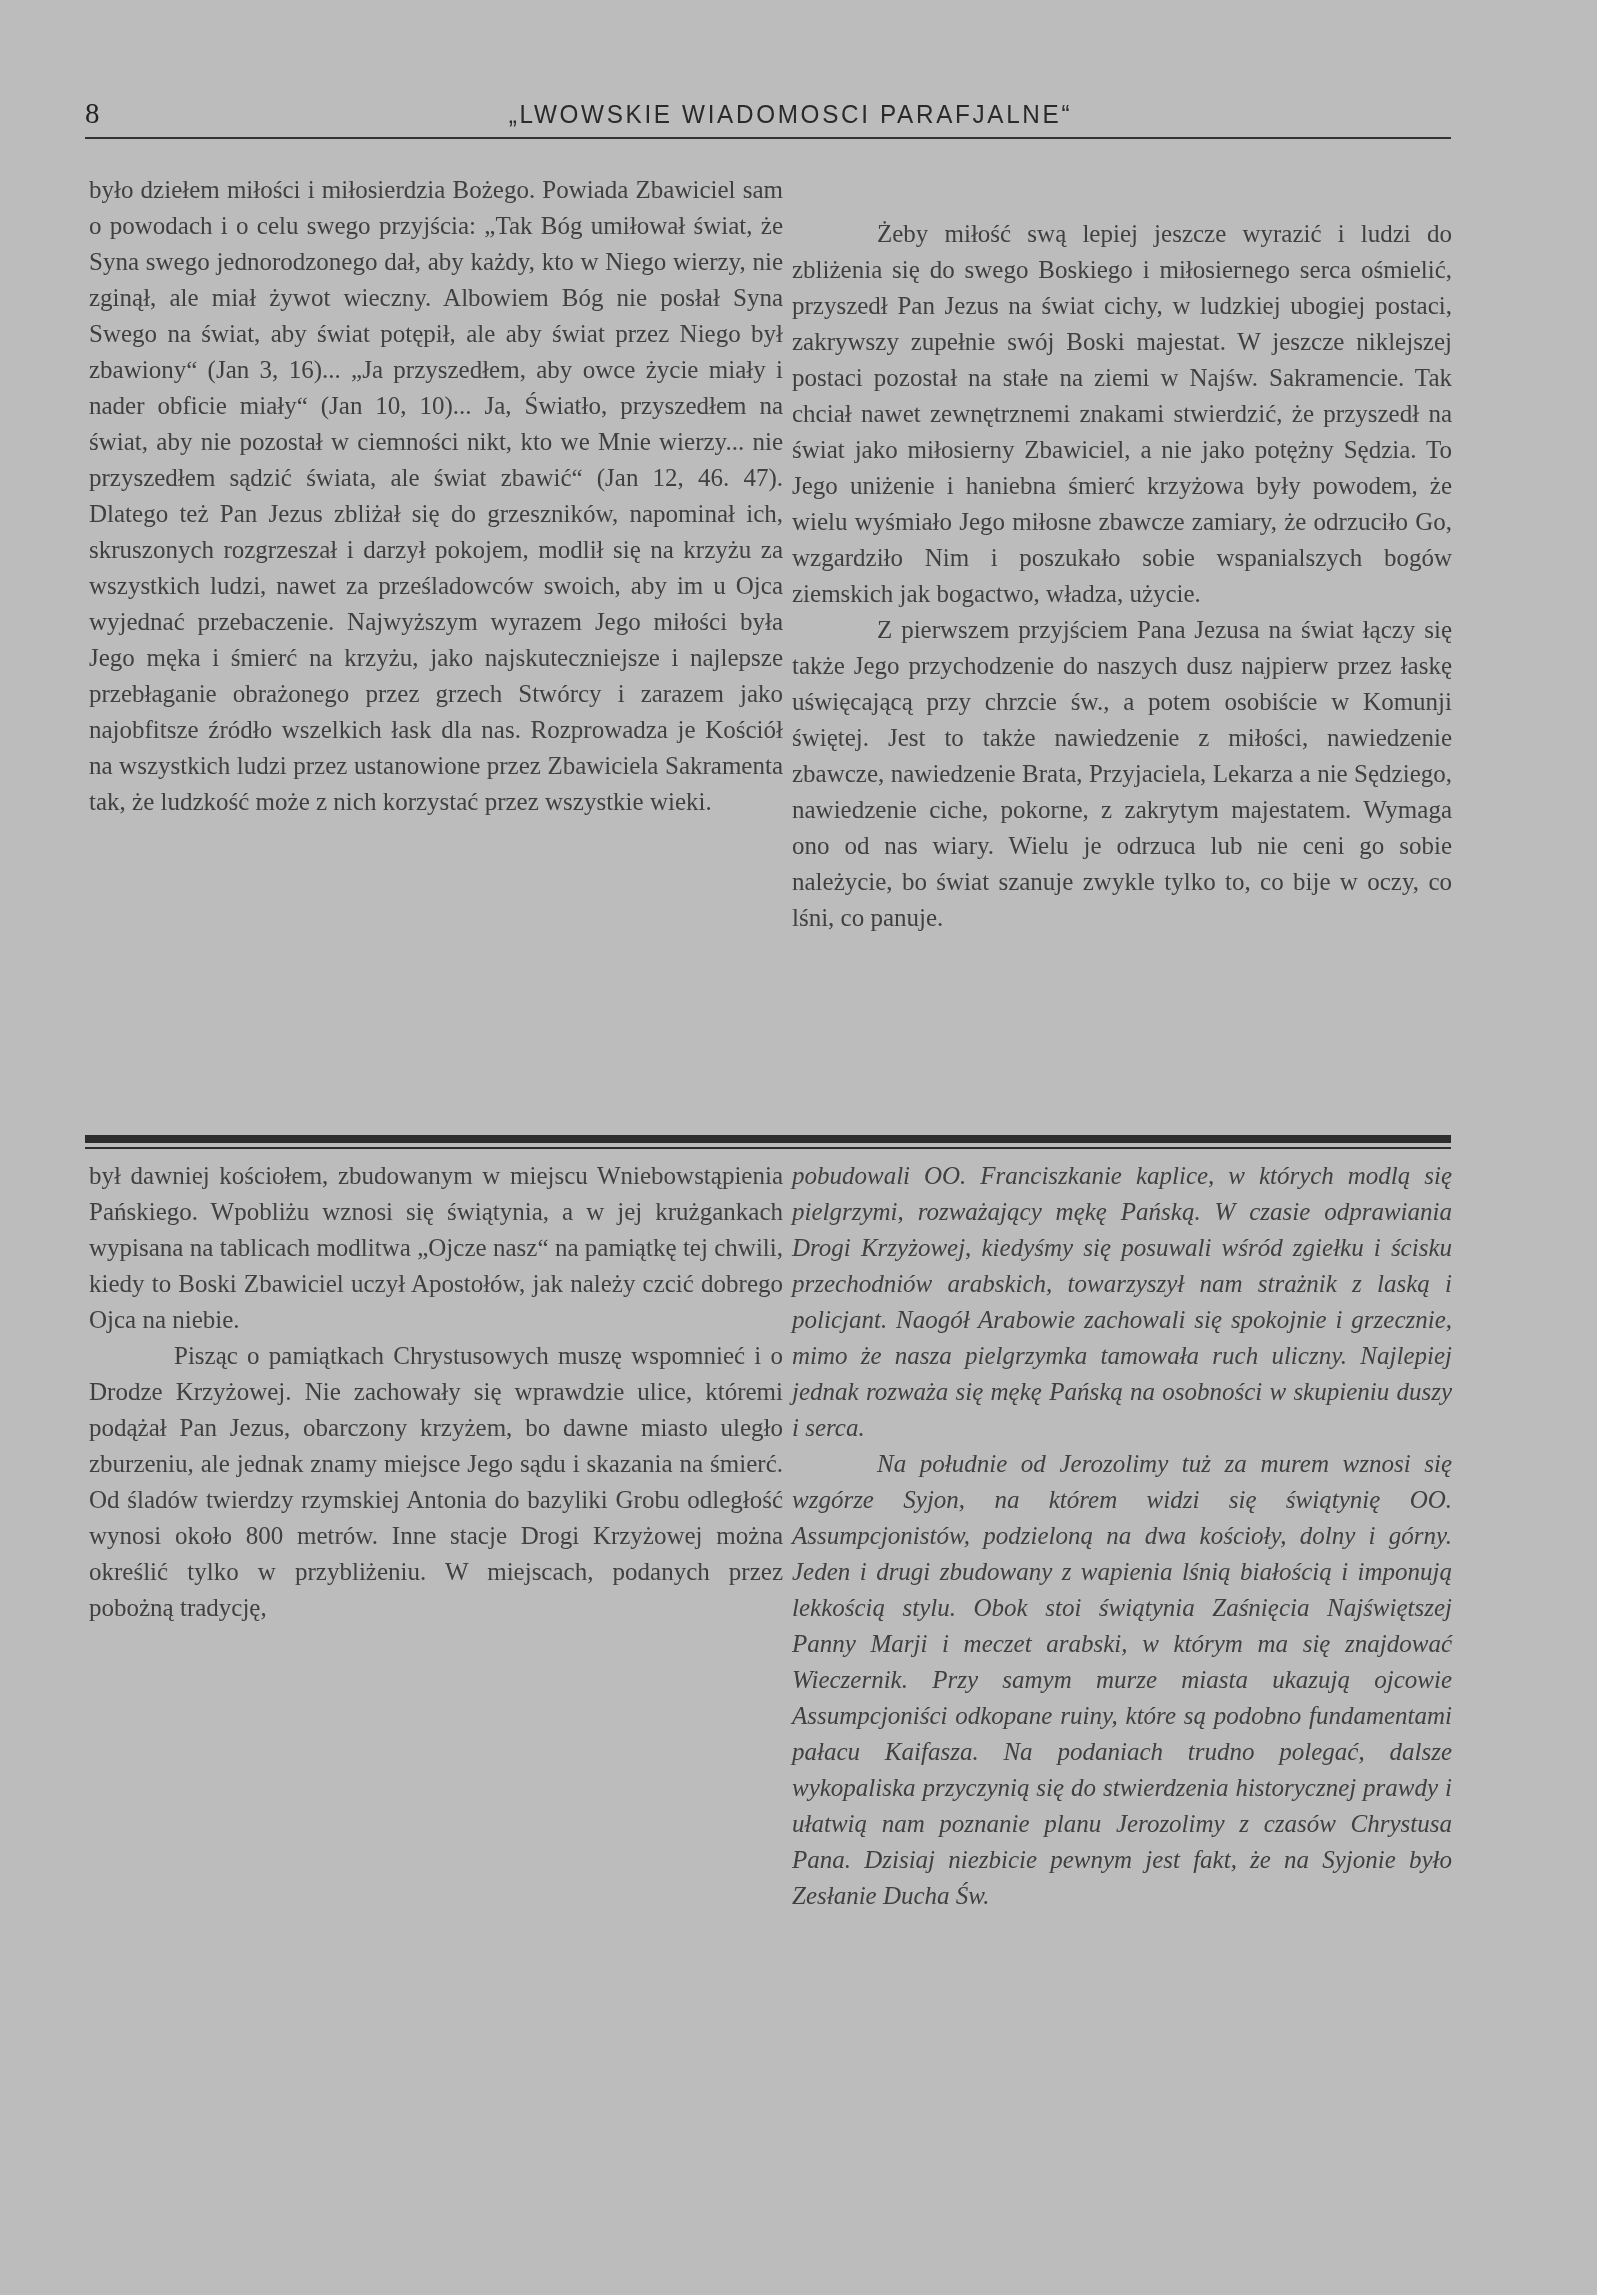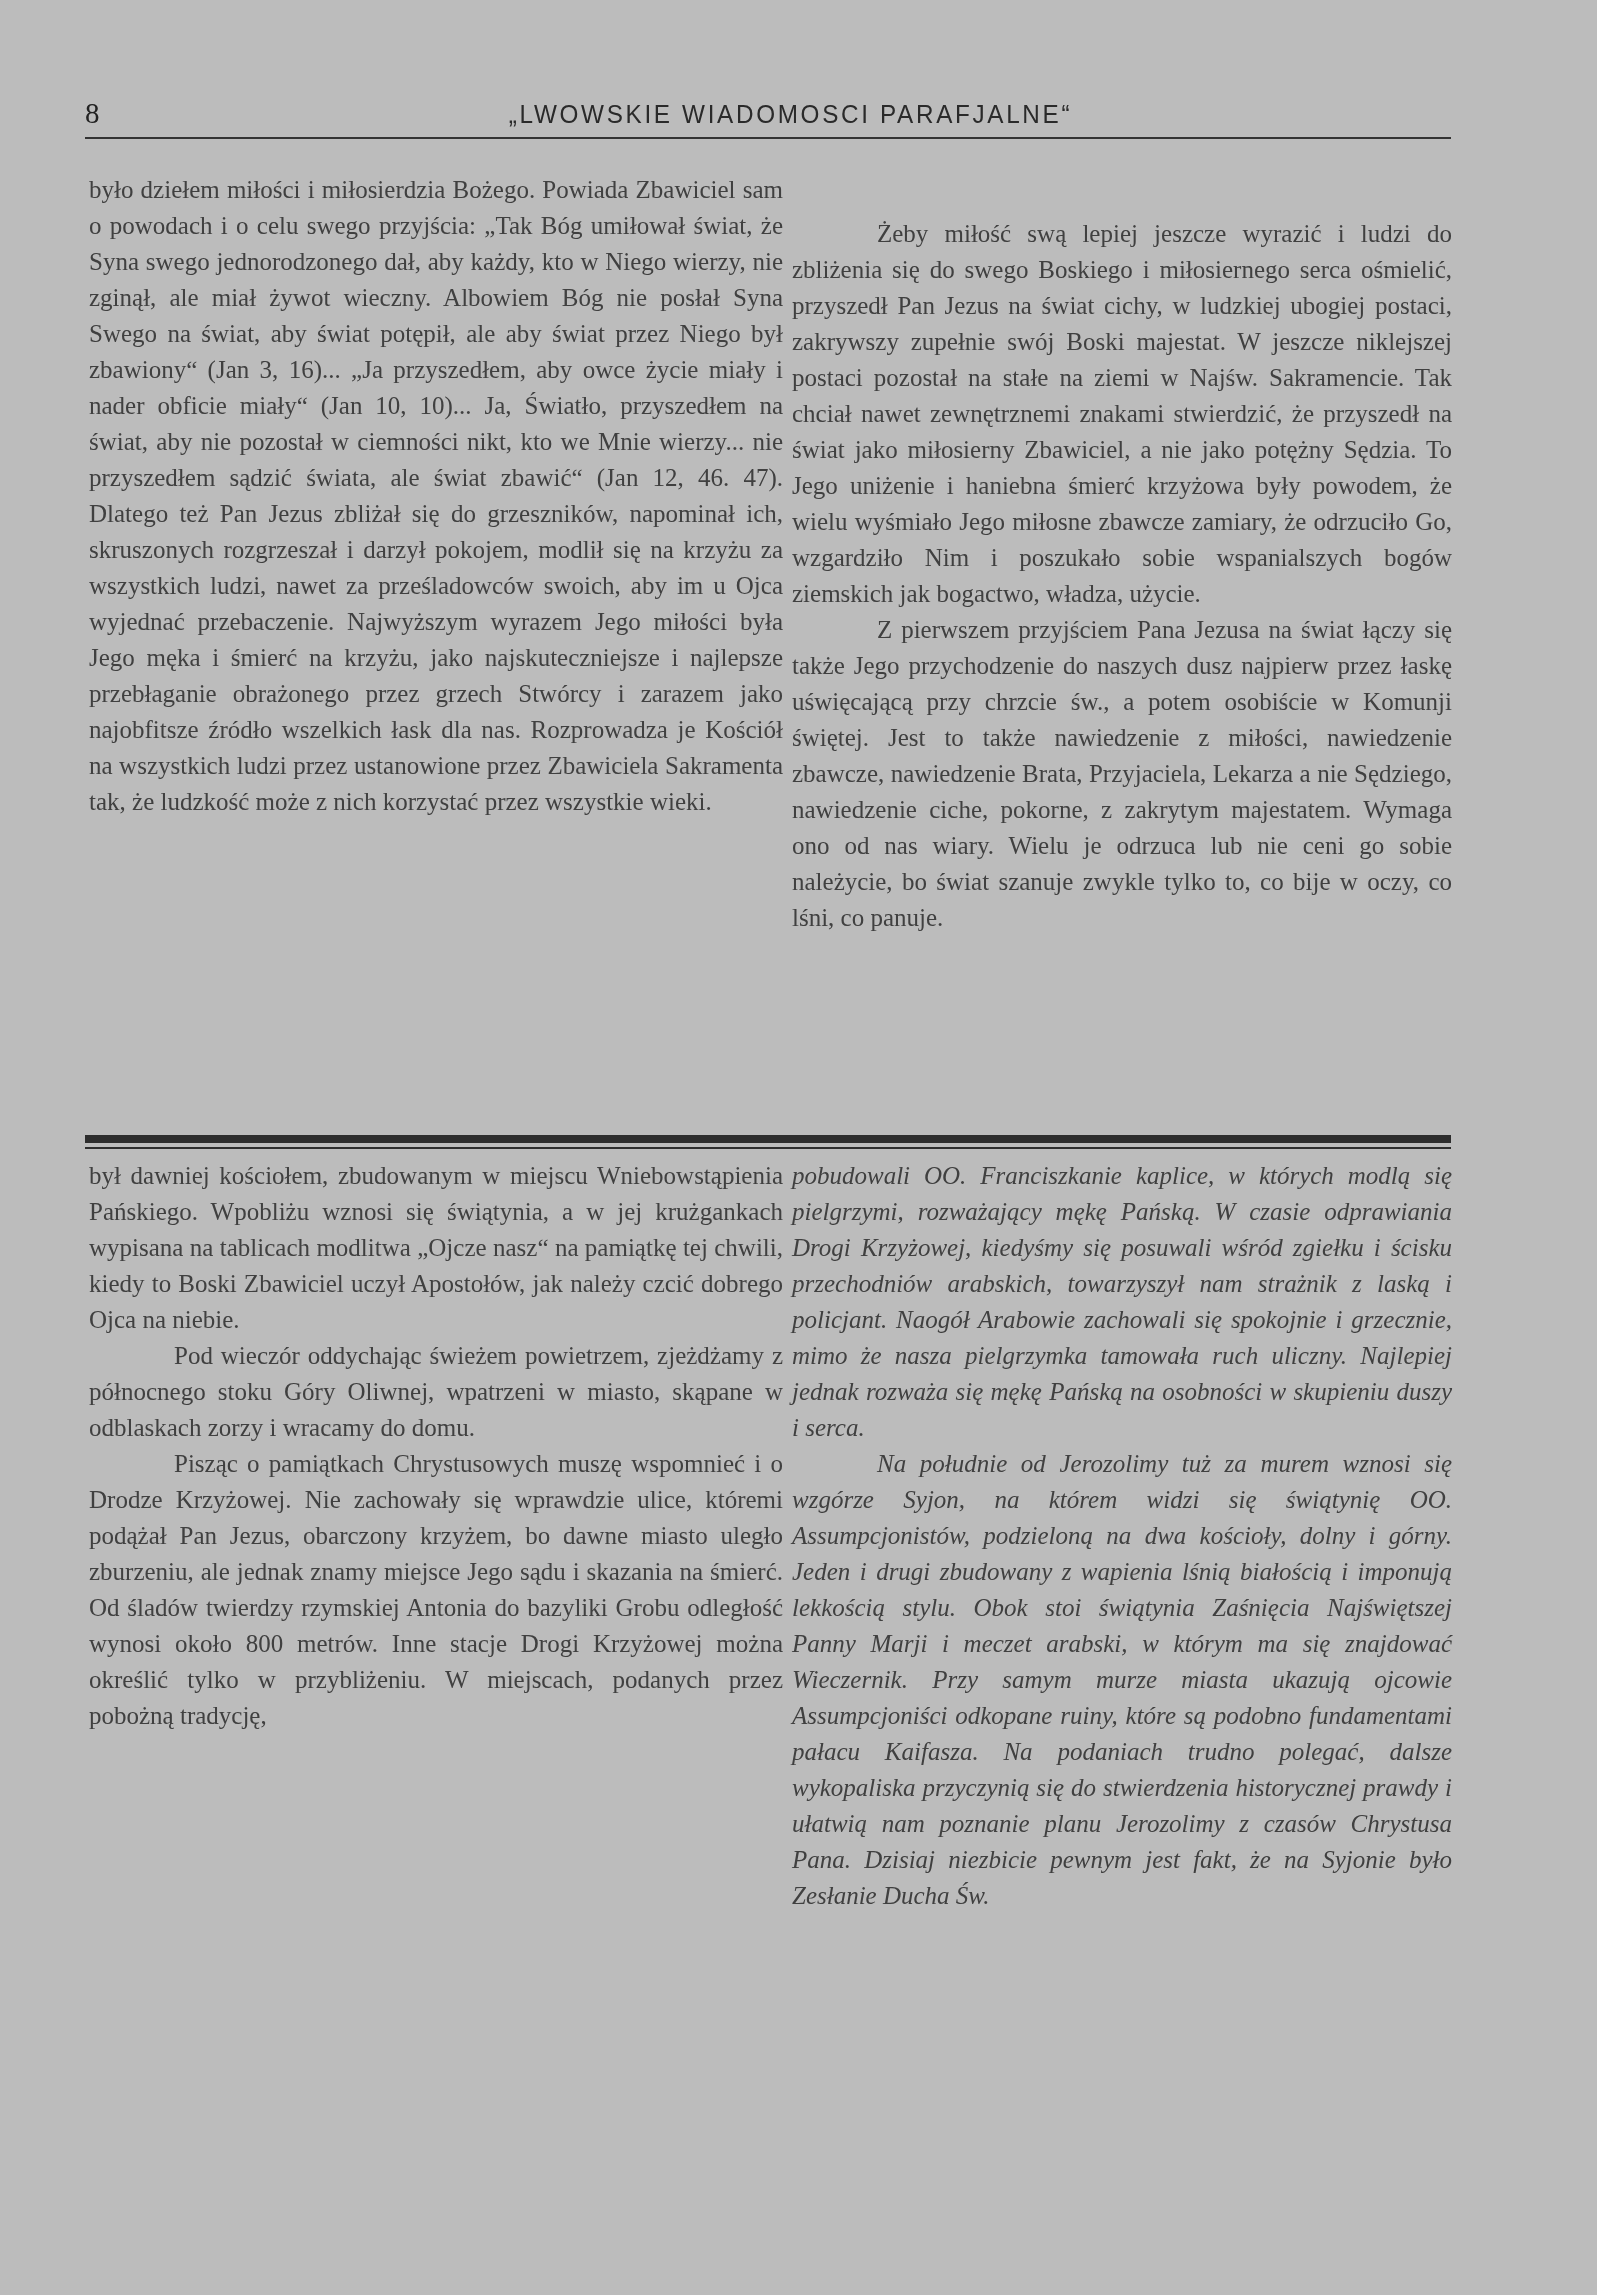--- a/index.html
+++ b/index.html
@@ -111,21 +111,20 @@
   <div class="column col-top-right">
     <p class="indent line-last">Żeby miłość swą lepiej jeszcze wyrazić i ludzi do zbliżenia się do swego Boskiego i miłosiernego serca ośmielić, przyszedł Pan Jezus na świat cichy, w ludzkiej ubogiej postaci, zakrywszy zupełnie swój Boski majestat. W jeszcze niklejszej postaci pozostał na stałe na ziemi w Najśw. Sakramencie. Tak chciał nawet zewnętrznemi znakami stwierdzić, że przyszedł na świat jako miłosierny Zbawiciel, a nie jako potężny Sędzia. To Jego uniżenie i haniebna śmierć krzyżowa były powodem, że wielu wyśmiało Jego miłosne zbawcze zamiary, że odrzuciło Go, wzgardziło Nim i poszukało sobie wspanialszych bogów ziemskich jak bogactwo, władza, użycie.</p>
     <p class="indent line-last">Z pierwszem przyjściem Pana Jezusa na świat łączy się także Jego przychodzenie do naszych dusz najpierw przez łaskę uświęcającą przy chrzcie św., a potem osobiście w Komunji świętej. Jest to także nawiedzenie z miłości, nawiedzenie zbawcze, nawiedzenie Brata, Przyjaciela, Lekarza a nie Sędziego, nawiedzenie ciche, pokorne, z zakrytym majestatem. Wymaga ono od nas wiary. Wielu je odrzuca lub nie ceni go sobie należycie, bo świat szanuje zwykle tylko to, co bije w oczy, co lśni, co panuje.</p>
   </div>
 
   <div class="section-rule thick"></div>
   <div class="section-rule thin"></div>
 
   <div class="column col-bot-left">
     <p class="no-indent line-last">był dawniej kościołem, zbudowanym w miejscu Wniebowstąpienia Pańskiego. Wpobliżu wznosi się świątynia, a w jej krużgankach wypisana na tablicach modlitwa „Ojcze nasz“ na pamiątkę tej chwili, kiedy to Boski Zbawiciel uczył Apostołów, jak należy czcić dobrego Ojca na niebie.</p>
-    <p class="indent line-last">Pod wieczór oddychając świeżem powietrzem, zjeżdżamy z północnego stoku Góry Oliwnej, wpatrzeni w miasto, skąpane w odblaskach zorzy i wracamy do domu.</p>
     <p class="indent line-last">Pisząc o pamiątkach Chrystusowych muszę wspomnieć i o Drodze Krzyżowej. Nie zachowały się wprawdzie ulice, któremi podążał Pan Jezus, obarczony krzyżem, bo dawne miasto uległo zburzeniu, ale jednak znamy miejsce Jego sądu i skazania na śmierć. Od śladów twierdzy rzymskiej Antonia do bazyliki Grobu odległość wynosi około 800 metrów. Inne stacje Drogi Krzyżowej można określić tylko w przybliżeniu. W miejscach, podanych przez pobożną tradycję,</p>
   </div>
 
   <div class="column col-bot-right">
     <p class="no-indent line-last">pobudowali OO. Franciszkanie kaplice, w których modlą się pielgrzymi, rozważający mękę Pańską. W czasie odprawiania Drogi Krzyżowej, kiedyśmy się posuwali wśród zgiełku i ścisku przechodniów arabskich, towarzyszył nam strażnik z laską i policjant. Naogół Arabowie zachowali się spokojnie i grzecznie, mimo że nasza pielgrzymka tamowała ruch uliczny. Najlepiej jednak rozważa się mękę Pańską na osobności w skupieniu duszy i serca.</p>
     <p class="indent line-last">Na południe od Jerozolimy tuż za murem wznosi się wzgórze Syjon, na którem widzi się świątynię OO. Assumpcjonistów, podzieloną na dwa kościoły, dolny i górny. Jeden i drugi zbudowany z wapienia lśnią białością i imponują lekkością stylu. Obok stoi świątynia Zaśnięcia Najświętszej Panny Marji i meczet arabski, w którym ma się znajdować Wieczernik. Przy samym murze miasta ukazują ojcowie Assumpcjoniści odkopane ruiny, które są podobno fundamentami pałacu Kaifasza. Na podaniach trudno polegać, dalsze wykopaliska przyczynią się do stwierdzenia historycznej prawdy i ułatwią nam poznanie planu Jerozolimy z czasów Chrystusa Pana. Dzisiaj niezbicie pewnym jest fakt, że na Syjonie było Zesłanie Ducha Św.</p>
   </div>
 
 </div>
 

